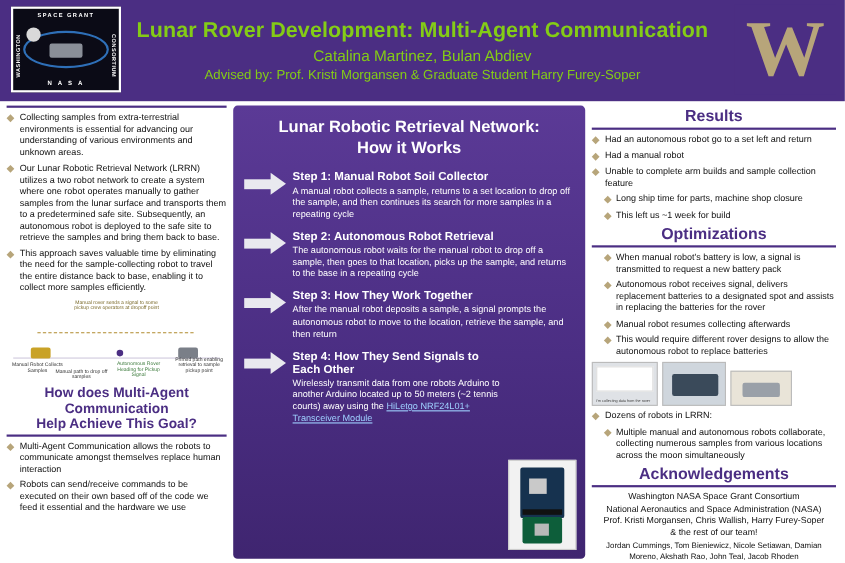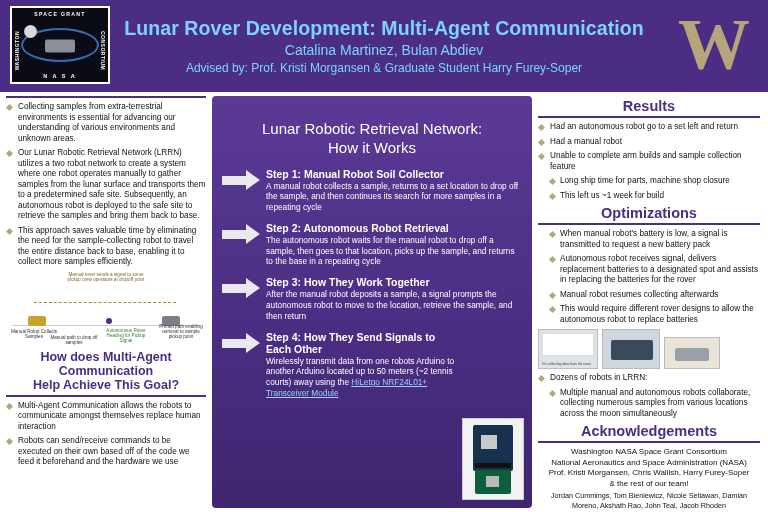--- a/index.html
+++ b/index.html
@@ -13,21 +13,21 @@
   }
   
   .header {
     height:92px;
     background:#4b2e83;
     position:relative;
     display:flex;
     align-items:center;
     justify-content:center;
   }
-  .header-text { text-align:center; color:#7dd3fc; width:100%; padding:0 120px; }
+  .header-text { text-align:center; color:#84cc16; width:100%; padding:0 120px; }
   .poster-title {
     font-size:19.5px; font-weight:bold; letter-spacing:0.1px; margin:0 0 3px 0;
     line-height:1.15;
   }
   .poster-authors { font-size:14px; margin:0 0 3px 0; font-weight:normal; }
   .poster-advisor { font-size:12px; margin:0; font-weight:normal; }
   
   .logo-nasa {
     position:absolute; left:10px; top:6px; width:100px; height:78px;
     background:#0b0b16; border:2px solid #ffffff;
@@ -99,22 +99,22 @@
   .bullets li.sub { padding-left:22px; }
   .bullets li.sub::before { left:12px; background:#b7a57a; }
 
   
   .center-panel {
     background:linear-gradient(180deg,#5b3a96 0%, #4b2e83 55%, #3f2570 100%);
     border-radius:4px; padding:8px 10px 10px 10px; color:#ffffff; height:100%;
     position:relative;
   }
   .cp-title {
-    text-align:center; font-size:15px; font-weight:normal; line-height:1.25;
-    margin:16px 0 10px 0;
+    text-align:center; font-size:15px; font-weight:bold; line-height:1.25;
+    margin:3px 0 10px 0;
   }
   .step-row { display:flex; align-items:flex-start; margin-bottom:9px; }
   .arrow {
     width:40px; min-width:40px; height:21px; position:relative; margin-top:2px; margin-right:4px;
   }
   .arrow .shaft {
     position:absolute; left:0; top:6px; width:26px; height:9px; background:#e9e9ef;
   }
   .arrow .head {
     position:absolute; left:24px; top:0; width:0; height:0;
@@ -240,21 +240,21 @@
     </div>
 
     <div class="sect-title small">
       <div>How does Multi-Agent Communication</div>
       <div>Help Achieve This Goal?</div>
     </div>
     <div class="rule"></div>
 
     <ul class="bullets">
       <li>Multi-Agent Communication allows the robots to communicate amongst themselves replace human interaction</li>
-      <li>Robots can send/receive commands to be executed on their own based off of the code we feed it beforehand and the hardware we use</li>
+      <li>Robots can send/receive commands to be executed on their own based off of the code we feed it essential and the hardware we use</li>
     </ul>
   </div>
 
   <div class="col-mid">
     <div class="center-panel">
       <div class="cp-title">
         <div>Lunar Robotic Retrieval Network:</div>
         <div>How it Works</div>
       </div>
 

